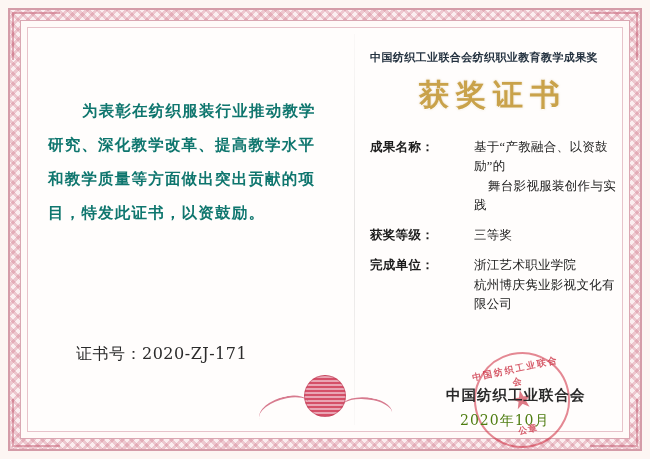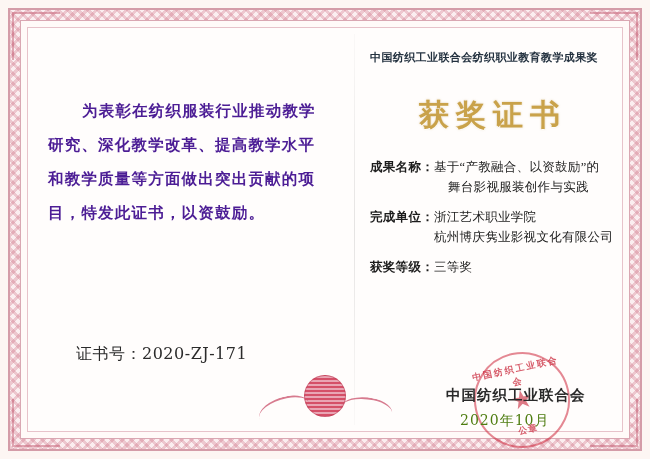--- a/index.html
+++ b/index.html
@@ -73,21 +73,21 @@
   .left-panel {
     position: absolute;
     left: 14px;
     top: 60px;
     width: 270px;
   }
   .citation {
     font-family: "DejaVu Serif", serif;
     font-size: 15.5px;
     line-height: 34px;
-    color: #4c1d95;
+    color: #0f766e;
     letter-spacing: 1.2px;
     font-weight: 700;
     text-indent: 34px;
   }
   .cert-no {
     position: absolute;
     left: 42px;
     top: 310px;
     font-family: "DejaVu Serif", serif;
     font-size: 16px;
@@ -104,39 +104,40 @@
   }
   .award-org {
     font-family: "DejaVu Serif", serif;
     font-size: 11px;
     font-weight: 700;
     color: #23313f;
     letter-spacing: 0.4px;
     white-space: nowrap;
   }
   .award-title {
-    margin-top: 30px;
+    margin-top: 10px;
     text-align: center;
     font-family: "DejaVu Serif", serif;
     font-size: 30px;
     font-weight: 700;
     letter-spacing: 7px;
     color: #c9a24a;
     text-shadow: 0 1px 0 rgba(255,255,255,0.8), 0 0 2px rgba(180,140,50,0.5);
   }
   .fields {
     margin-top: 22px;
   }
   .field {
     display: flex;
     align-items: flex-start;
     margin-bottom: 11px;
     font-size: 12.5px;
     line-height: 19px;
     color: #1c1c1c;
+    gap: 40px;
   }
   .field-label {
     flex: 0 0 auto;
     font-weight: 700;
     white-space: nowrap;
     letter-spacing: 0.3px;
   }
   .field-value {
     flex: 1 1 auto;
     letter-spacing: 0.3px;
@@ -264,33 +265,33 @@
 
       <div class="fields">
         <div class="field multi">
           <span class="field-label">成果名称：</span>
           <span class="field-value">
             <div>基于“产教融合、以资鼓励”的</div>
             <div class="line2">舞台影视服装创作与实践</div>
           </span>
         </div>
 
+        <div class="field">
+          <span class="field-label">获奖等级：</span>
+          <span class="field-value">三等奖</span>
+        </div>
+
         <div class="field multi">
           <span class="field-label">完成单位：</span>
           <span class="field-value">
             <div>浙江艺术职业学院</div>
             <div>杭州博庆隽业影视文化有限公司</div>
           </span>
         </div>
 
-        <div class="field">
-          <span class="field-label">获奖等级：</span>
-          <span class="field-value">三等奖</span>
-        </div>
-
       </div>
     </div>
 
     <div class="seal">
       <div class="seal-top">中国纺织工业联合会</div>
       <div class="seal-star">★</div>
       <div class="seal-bottom">公章</div>
     </div>
     <div class="signer">中国纺织工业联合会</div>
     <div class="sign-date">2020年10月</div>

